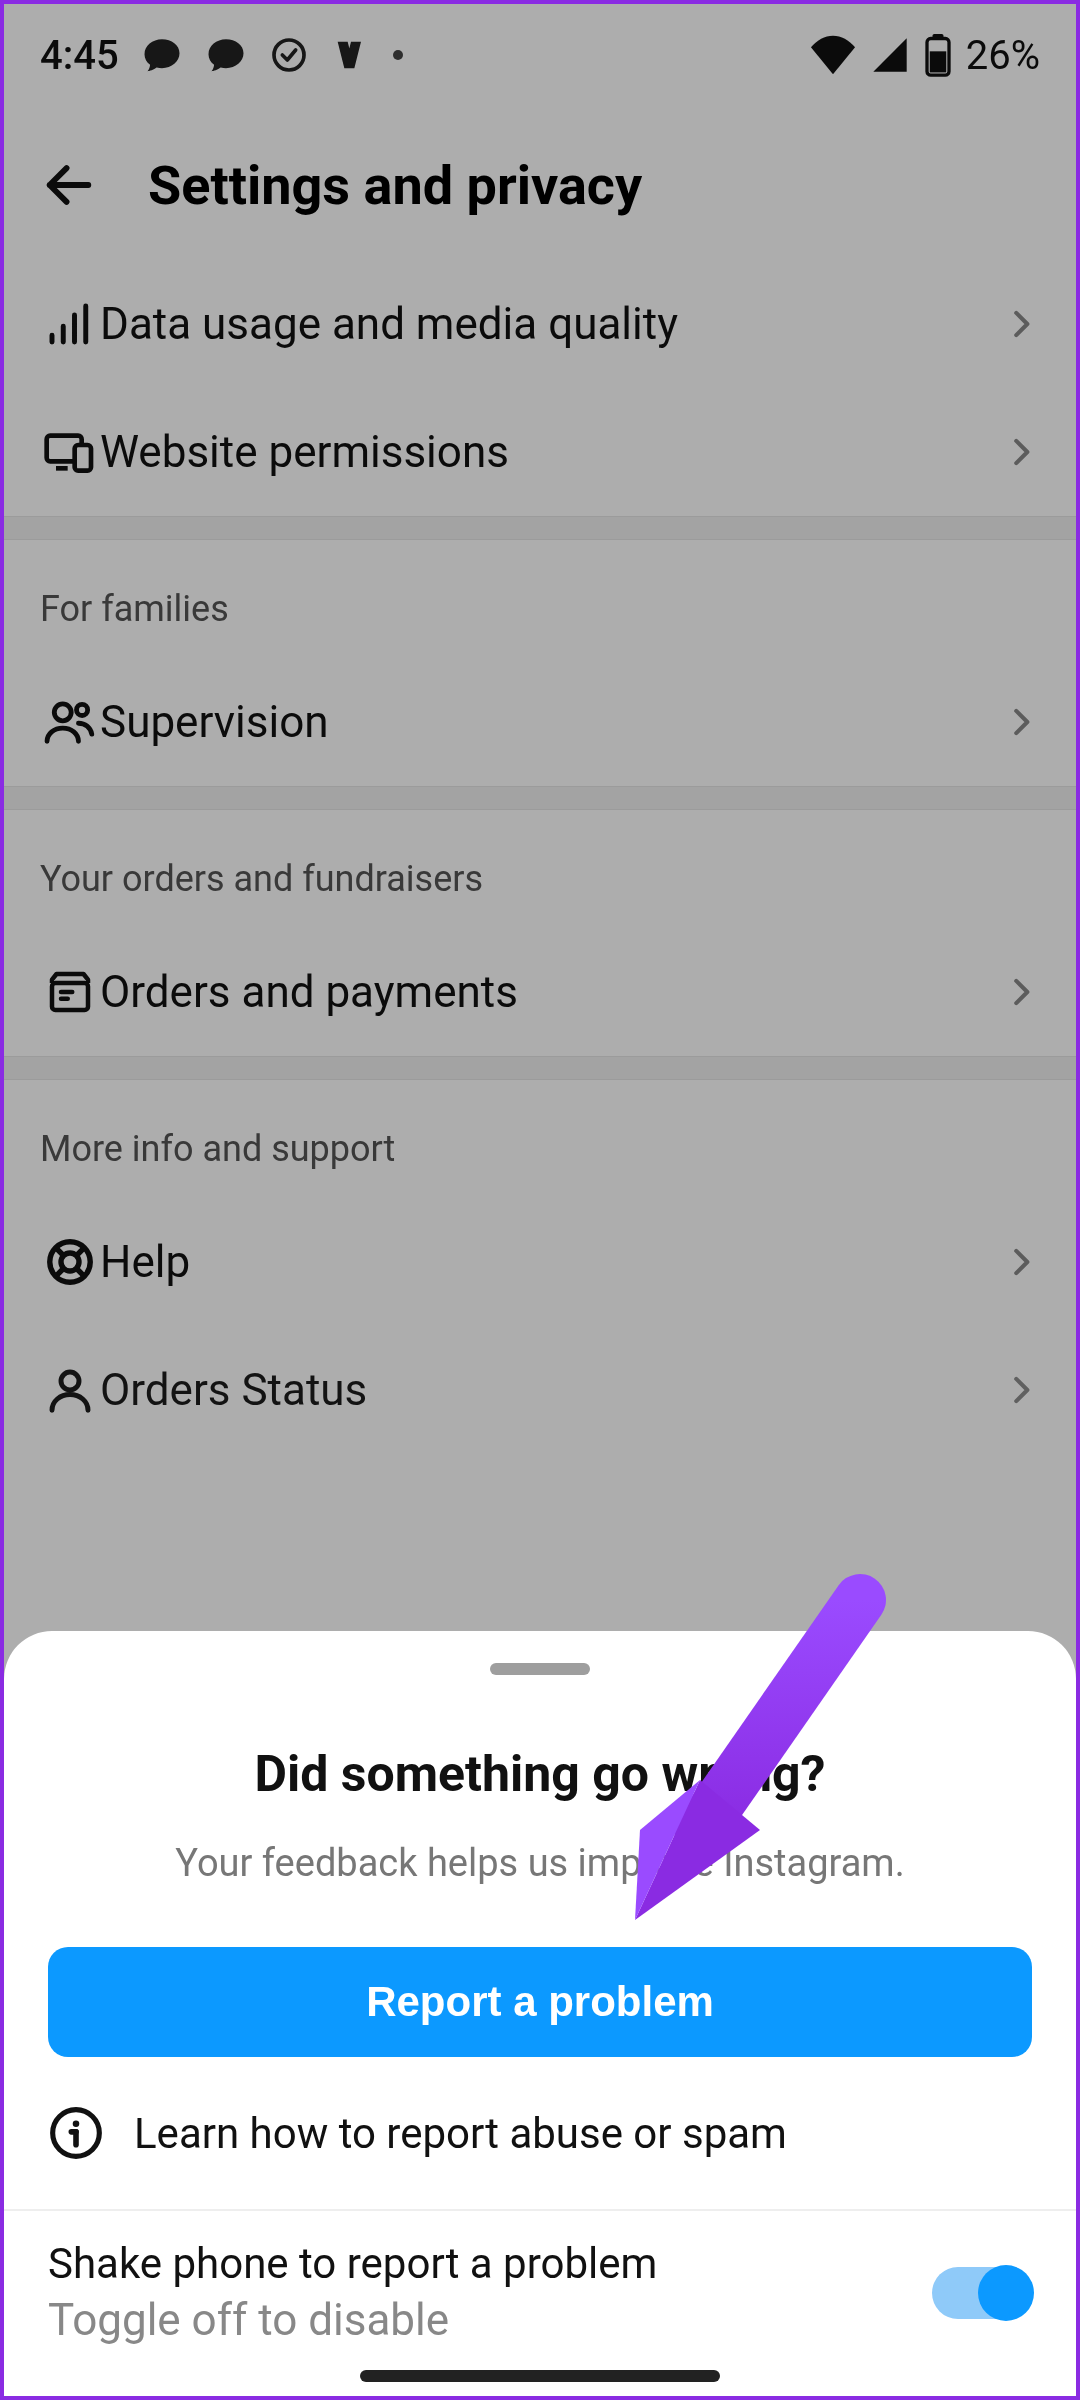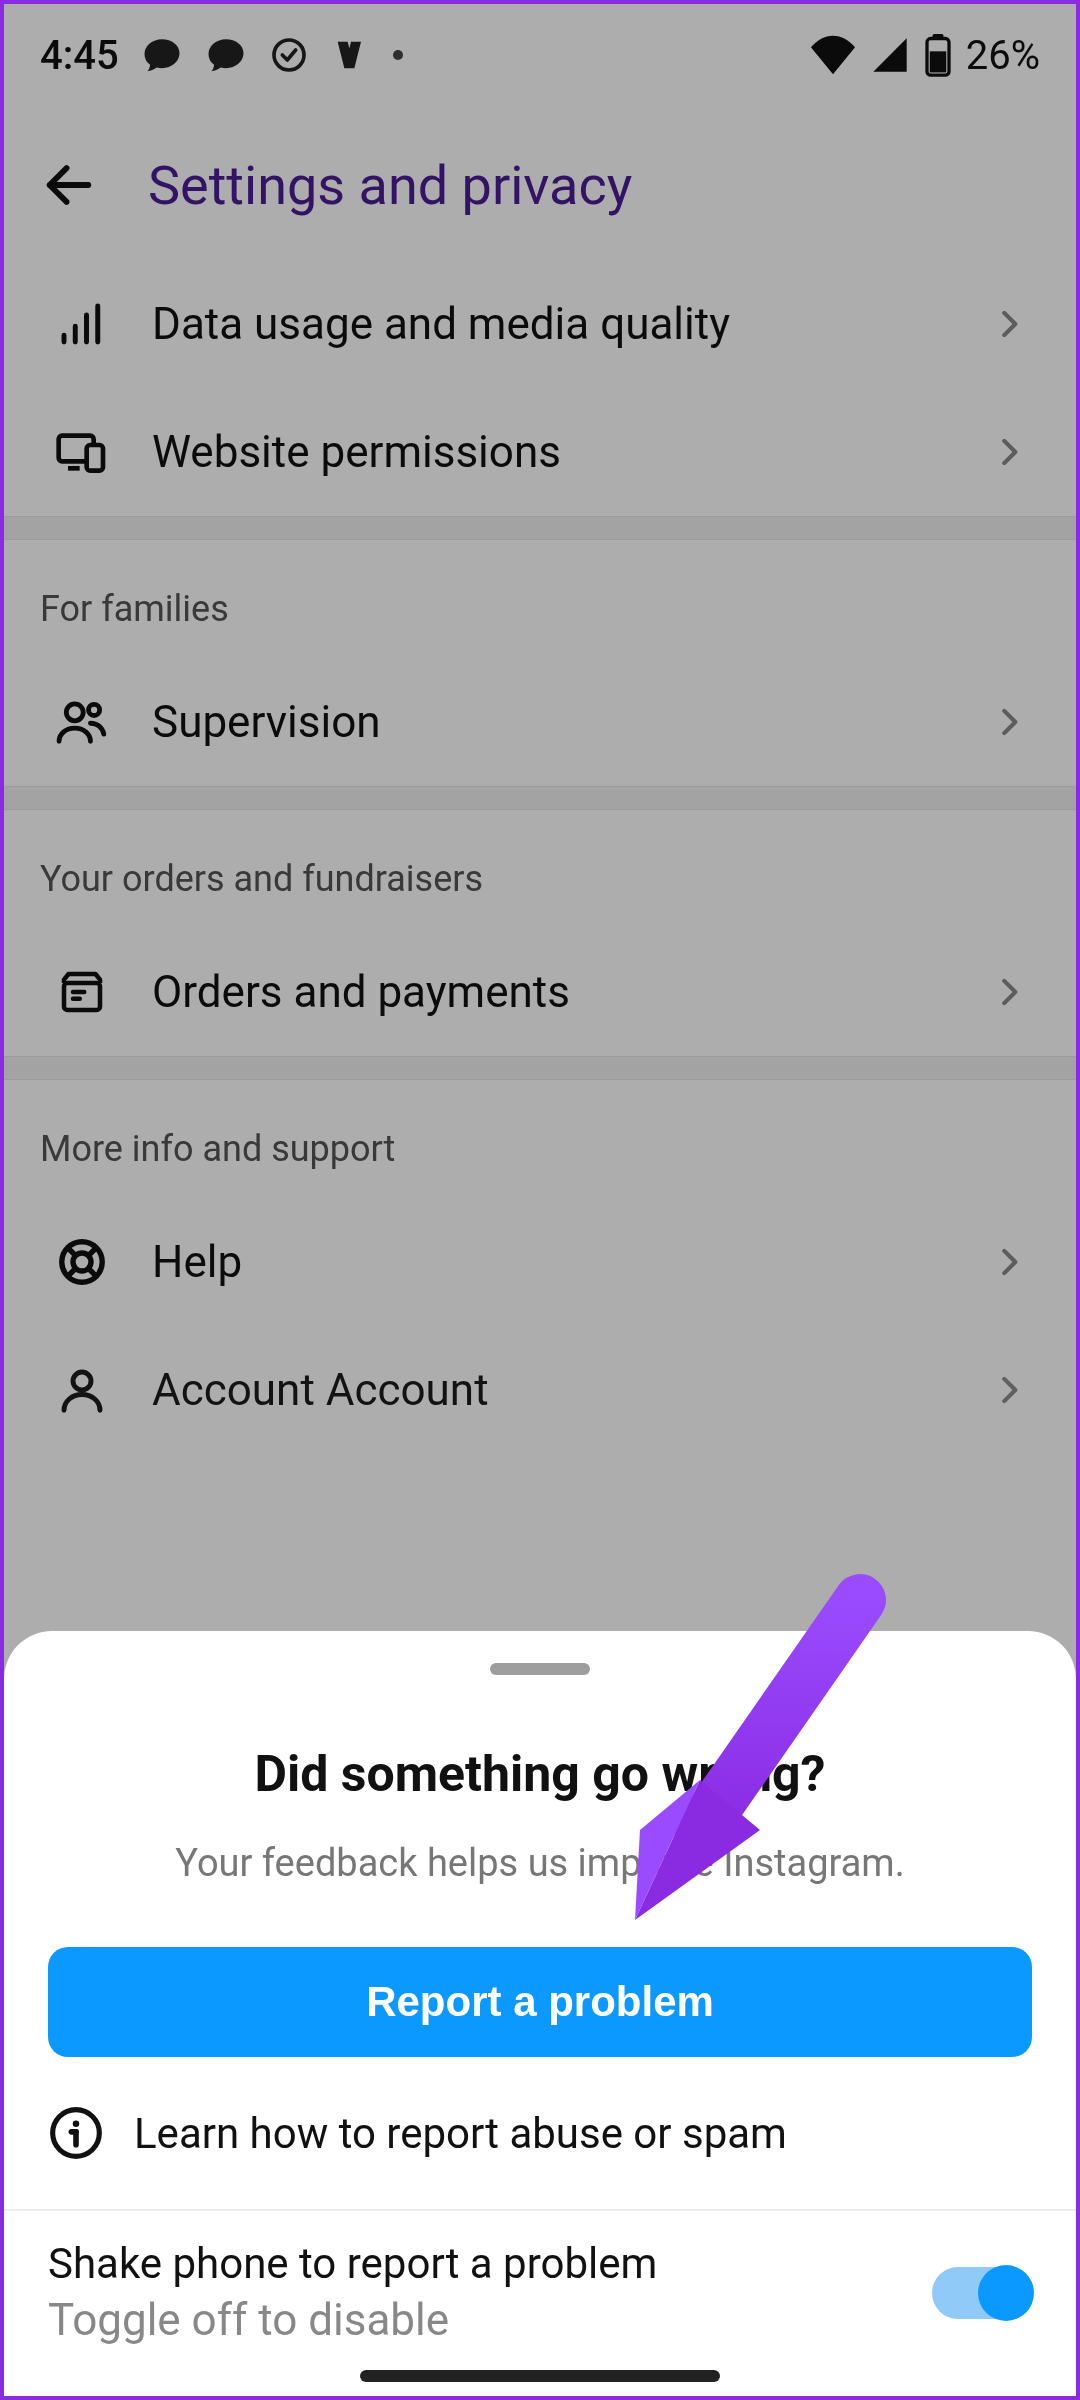--- a/index.html
+++ b/index.html
@@ -16,25 +16,25 @@
   
   .status-bar { height:110px; display:flex; align-items:center; justify-content:space-between; padding:0 40px; }
   .status-left { display:flex; align-items:center; gap:22px; }
   .status-time { font-size:40px; font-weight:500; color:#111; }
   .status-dot { width:10px; height:10px; border-radius:50%; background:#444; }
   .status-right { display:flex; align-items:center; gap:14px; }
   .status-pct { font-size:40px; color:#111; }
 
   
   .app-bar { height:150px; display:flex; align-items:center; padding:0 40px; gap:50px; }
-  .app-title { font-size:54px; font-weight:400; color:#4c1d95; }
+  .app-title { font-size:54px; font-weight:700; color:#000000; }
 
   
   .section-label { font-size:36px; color:#555; padding:48px 40px 28px; }
-  .row { display:flex; align-items:center; padding:0 52px; height:128px; gap:40px; }
+  .row { display:flex; align-items:center; padding:0 40px; height:128px; }
   .row .icon-slot { width:60px; display:flex; align-items:center; justify-content:center; }
   .row .label { flex:1; font-size:44px; color:#111; }
   .chevron-r { color:#888; }
   .section-divider { height:24px; background:#f1f1f1; border-top:1px solid #e5e5e5; border-bottom:1px solid #e5e5e5; }
 
   
   .sheet { position:absolute; left:4px; right:4px; bottom:4px; background:#fff; border-radius:48px 48px 0 0; z-index:10; padding-bottom:40px; }
   .drag-handle { width:100px; height:12px; background:#9e9e9e; border-radius:6px; margin:32px auto 70px; }
   .sheet-title { font-size:50px; font-weight:700; text-align:center; color:#111; padding:0 40px; }
   .sheet-sub { font-size:38px; color:#777; text-align:center; margin:38px 40px 62px; }
@@ -209,21 +209,21 @@
       </span>
     </div>
 
     <div class="row" style="opacity:.95">
       <span class="icon-slot">
         <svg width="54" height="54" viewBox="0 0 24 24">
             <circle cx="12" cy="8" r="4" fill="none" stroke="#111" stroke-width="2.2"></circle>
             <path d="M4 21c0-4 3.6-7 8-7s8 3 8 7" fill="none" stroke="#111" stroke-width="2.2" stroke-linecap="round"></path>
           </svg>
       </span>
-      <span class="label">Account Account</span>
+      <span class="label">Orders Status</span>
       <span class="chevron-r">
         <svg width="38" height="38" viewBox="0 0 24 24">
             <path fill="none" stroke="#888" stroke-width="2.6" stroke-linecap="round" stroke-linejoin="round" d="m9 5 7 7-7 7"></path>
           </svg>
       </span>
     </div>
 
   </div>
 </div>
 

